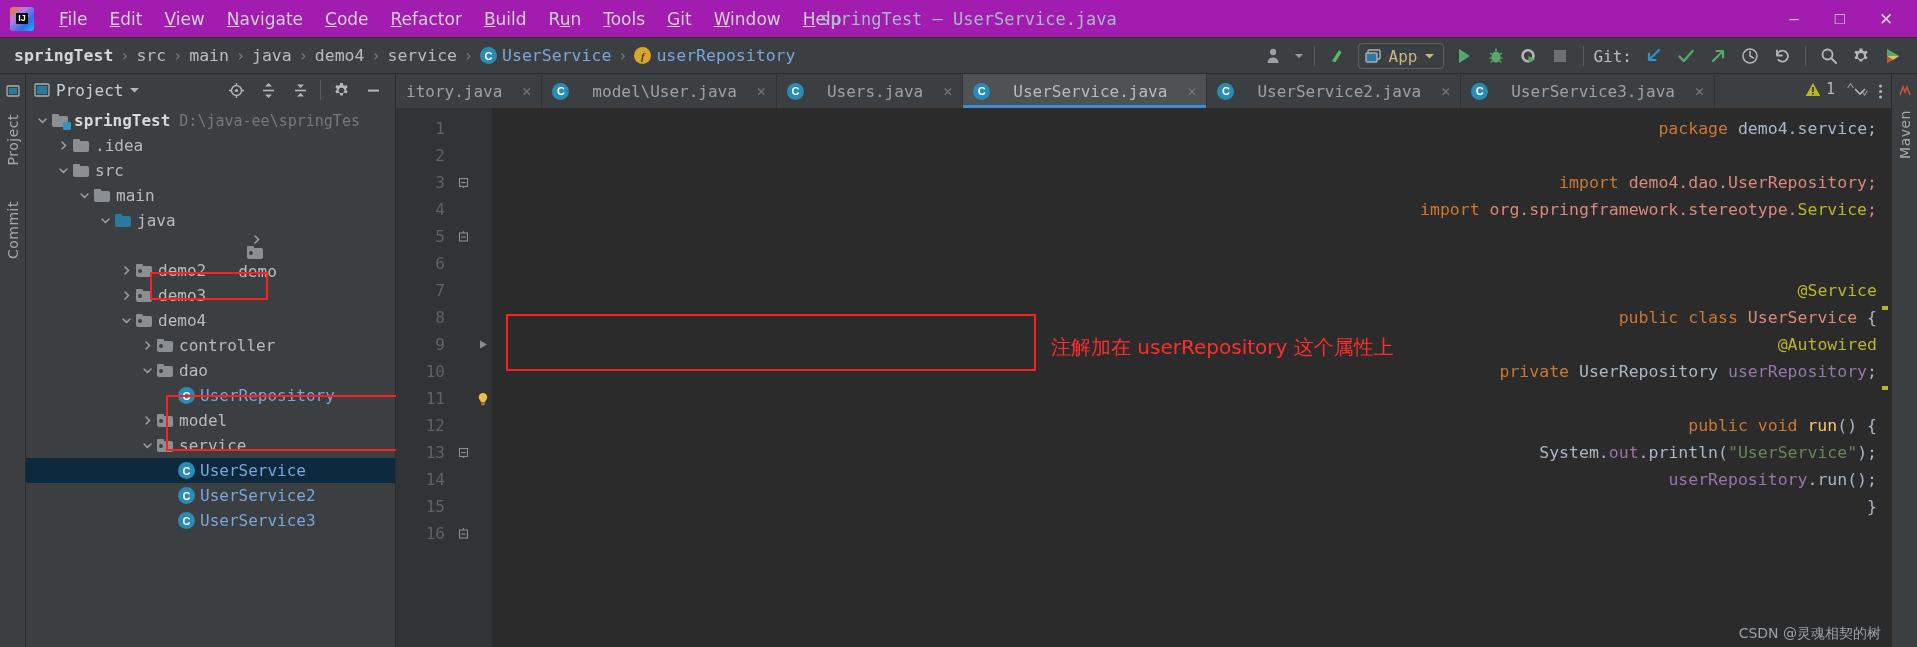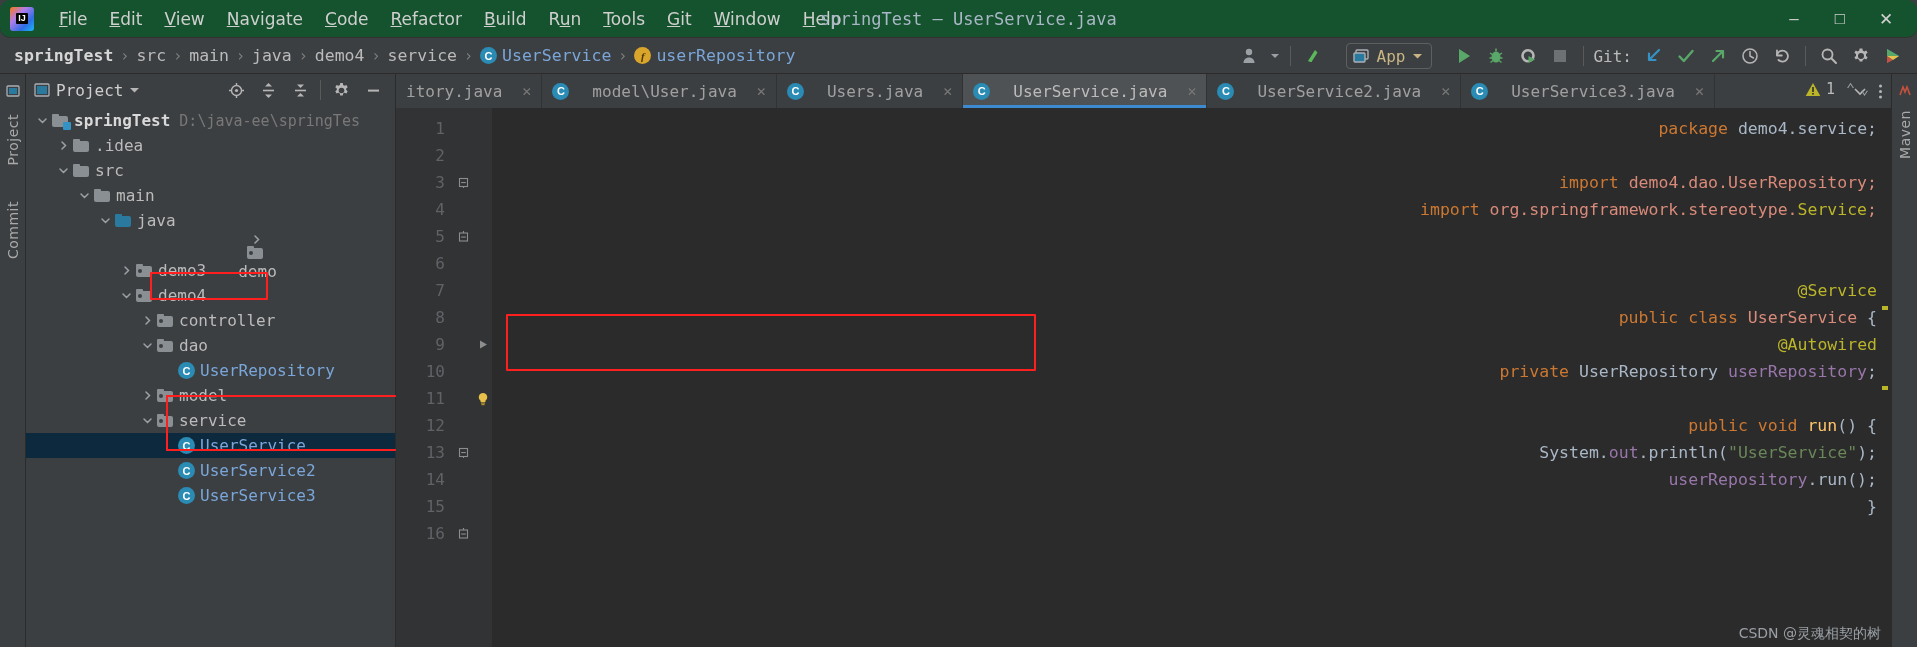--- a/index.html
+++ b/index.html
@@ -7,24 +7,23 @@
     width: 1917px; height: 647px;
     background: #3c3f41;
     font-family: "Liberation Sans", sans-serif;
     overflow: hidden;
     color: #bbbbbb;
   }
   .app { position: relative; width: 1917px; height: 647px; display: flex; flex-direction: column; }
 
   
   .menubar {
-    height: 38px; background: #14532d; display: flex; align-items: center;
+    height: 38px; background: #a21caf; display: flex; align-items: center;
     padding-left: 10px; flex: 0 0 38px; position: relative;
     border-bottom: 1px solid #323232;
-    border-radius: 10px;
   }
   .ij-logo {
     width: 24px; height: 24px; border-radius: 3px; margin-right: 14px;
     background: linear-gradient(135deg,#f97a12 0%, #b07ceb 35%, #2d6ee5 70%, #1bb8f5 100%);
     display:flex;align-items:center;justify-content:center;
     font-size: 9px; font-weight: bold; color:#fff;
     font-family:"Liberation Sans",sans-serif;
   }
   .ij-logo span{ background:#000; padding:1px 2px; border-radius:1px; line-height:1;}
   .menu-item {
@@ -59,21 +58,21 @@
   .fld-badge {
     width: 17px; height: 17px; border-radius: 50%; background: #d9a52b; color: #4a3600;
     font-size: 11px; display: inline-flex; align-items: center; justify-content: center;
     margin-right: 5px; font-family:"Liberation Serif",serif; font-style:italic; font-weight:bold;
   }
   .nav-right { position: absolute; right: 8px; top:0; height:36px; display: flex; align-items: center; gap: 0px; }
   .tb-icon { width: 32px; height: 30px; display:flex; align-items:center; justify-content:center; }
   .tb-sep { width:1px; height:20px; background:#5a5a5a; margin:0 7px; }
   .runcfg {
     display:flex; align-items:center; gap:7px; border:1px solid #5e6060; border-radius:4px;
-    height:26px; padding:0 8px 0 6px; margin:0 16px;
+    height:26px; padding:0 8px 0 6px; margin:0 4px;
   }
   .runcfg-label { font-size:16px; color:#c9b583; font-family:"DejaVu Sans Mono",monospace;}
   .git-label { font-size:16px; color:#bbbbbb; font-family:"DejaVu Sans Mono",monospace; margin:0 6px 0 2px;}
 
   
   .body { flex: 1; display: flex; min-height: 0; }
 
   
   .vstrip {
     width: 26px; background: #3c3f41; border-right:1px solid #2b2b2b;
@@ -460,20 +459,31 @@
           </div>
           <div class="trow" style="padding-left: 94px;">
             <span class="tw">
               <svg width="11" height="11" viewBox="0 0 11 11">
                 <path d="M4 2 L7.5 5.5 L4 9" stroke="#9aa0a6" stroke-width="1.5" fill="none" stroke-linecap="round"></path>
               </svg>
             </span>
             <span class="folder pkg">
               <i></i>
             </span>
+            <span class="tlabel ">demo2</span>
+          </div>
+          <div class="trow" style="padding-left: 94px;">
+            <span class="tw">
+              <svg width="11" height="11" viewBox="0 0 11 11">
+                <path d="M4 2 L7.5 5.5 L4 9" stroke="#9aa0a6" stroke-width="1.5" fill="none" stroke-linecap="round"></path>
+              </svg>
+            </span>
+            <span class="folder pkg">
+              <i></i>
+            </span>
             <span class="tlabel ">demo3</span>
           </div>
           <div class="trow" style="padding-left: 94px;">
             <span class="tw">
               <svg width="11" height="11" viewBox="0 0 11 11">
                 <path d="M2 4 L5.5 7.5 L9 4" stroke="#9aa0a6" stroke-width="1.5" fill="none" stroke-linecap="round"></path>
               </svg>
             </span>
             <span class="folder pkg">
               <i></i>
@@ -717,20 +727,21 @@
             <rect x="7.2" y="5" width="1.6" height="5" fill="#2b2b2b"></rect>
             <rect x="7.2" y="11" width="1.6" height="1.6" fill="#2b2b2b"></rect>
           </svg>
         <span>1</span>
         <span style="margin-left:6px;color:#9aa0a6;">⌃</span>
         <span style="color:#9aa0a6;">⌄</span>
       </div>
 
       <div class="redbox" style="left:110px; top:240px; width:530px; height:57px;"></div>
 
+      <div class="anno-note" style="left:655px; top:260px;">注解加在 userRepository 这个属性上</div>
 
       <div class="watermark">CSDN @灵魂相契的树</div>
     </div>
 
     <div class="vstrip-right">
       <div class="vicon" style="margin-bottom:6px;">
         <svg width="14" height="14" viewBox="0 0 14 14">
             <path d="M2 11 L5 3 L7 8 L9 3 L12 11" stroke="#c4523e" stroke-width="1.6" fill="none"></path>
           </svg>
       </div>

